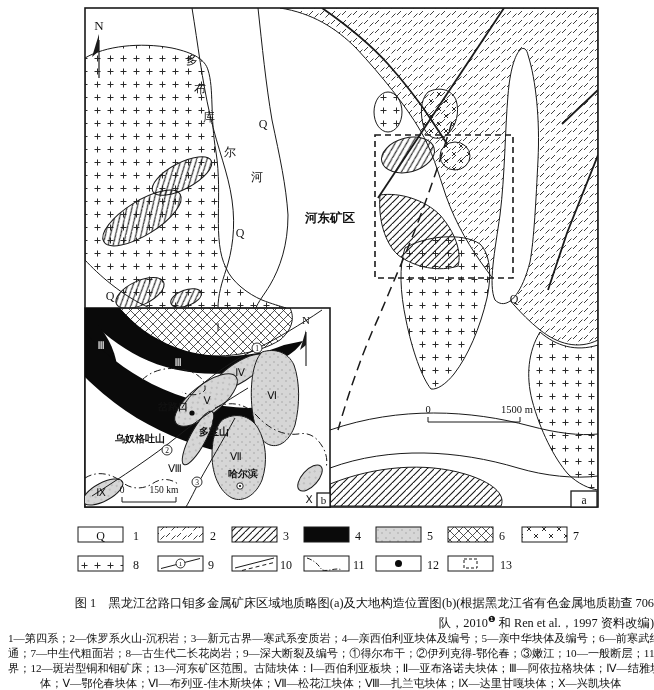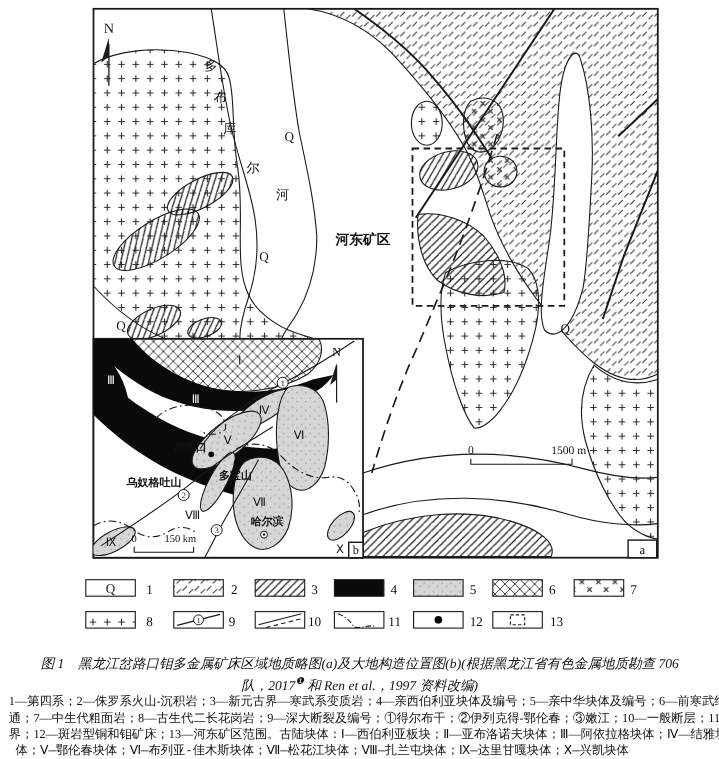--- a/index.html
+++ b/index.html
@@ -3,24 +3,24 @@
 <meta charset="utf-8">
 <style>
   html,body{margin:0;padding:0;background:#fff;}
   .page{width:654px;height:690px;position:relative;background:#fff;overflow:hidden;
         font-family:"Liberation Serif",serif;color:#111;}
   svg{display:block;}
   .t-serif{font-family:"Liberation Serif",serif;fill:#111;}
   .t-place{font-family:"Liberation Sans",sans-serif;font-weight:700;fill:#111;}
   .t-white{fill:#fff;}
   .caption{padding-top:3px;}
-  .cap-line{text-align:center;white-space:nowrap;font-size:12.3px;line-height:16px;font-style:italic;}
+  .cap-line{text-align:right;white-space:nowrap;font-size:12.3px;line-height:16px;}
   .note-sup{font-size:8.5px;vertical-align:super;}
   .key-line{white-space:nowrap;font-size:11.2px;line-height:15px;padding-left:8px;}
-  .key-line.indent{padding-left:14px;font-family:Liberation Mono, monospace;}
+  .key-line.indent{padding-left:40px;}
 </style>
 </head>
 <body>
 
 <div class="page">
 
 <svg width="654" height="592" viewBox="0 0 654 592">
   <defs>
     <pattern id="p-plus" width="13" height="13" patternUnits="userSpaceOnUse">
       <path d="M3.5,6.5 h6 M6.5,3.5 v6" stroke="#2a2a2a" stroke-width="1" fill="none"></path>
@@ -263,20 +263,20 @@
     <g>
       <rect x="448" y="556" width="45" height="15" fill="#fff" stroke="#1a1a1a"></rect>
       <rect x="464" y="559" width="13" height="9" fill="none" stroke="#1a1a1a" stroke-dasharray="3,2"></rect>
       <text class="t-serif" font-size="12" x="500" y="569">13</text>
     </g>
   </g>
 </svg>
 
 <div class="caption">
   <div class="cap-line">图 1　黑龙江岔路口钼多金属矿床区域地质略图(a)及大地构造位置图(b)(根据黑龙江省有色金属地质勘查 706</div>
-  <div class="cap-line"><span>队，2017</span><sup class="note-sup">❶</sup><span> 和 Ren et al.，1997 资料改编)</span></div>
+  <div class="cap-line"><span>队，2010</span><sup class="note-sup">❶</sup><span> 和 Ren et al.，1997 资料改编)</span></div>
   <div class="key-line">1—第四系；2—侏罗系火山-沉积岩；3—新元古界—寒武系变质岩；4—亲西伯利亚块体及编号；5—亲中华块体及编号；6—前寒武纪克拉</div>
   <div class="key-line">通；7—中生代粗面岩；8—古生代二长花岗岩；9—深大断裂及编号；①得尔布干；②伊列克得-鄂伦春；③嫩江；10—一般断层；11—国</div>
   <div class="key-line">界；12—斑岩型铜和钼矿床；13—河东矿区范围。古陆块体：Ⅰ—西伯利亚板块；Ⅱ—亚布洛诺夫块体；Ⅲ—阿依拉格块体；Ⅳ—结雅块</div>
   <div class="key-line indent">体；Ⅴ—鄂伦春块体；Ⅵ—布列亚-佳木斯块体；Ⅶ—松花江块体；Ⅷ—扎兰屯块体；Ⅸ—达里甘嘎块体；Ⅹ—兴凯块体</div>
 </div>
 
 </div>
 
 </body></html>

